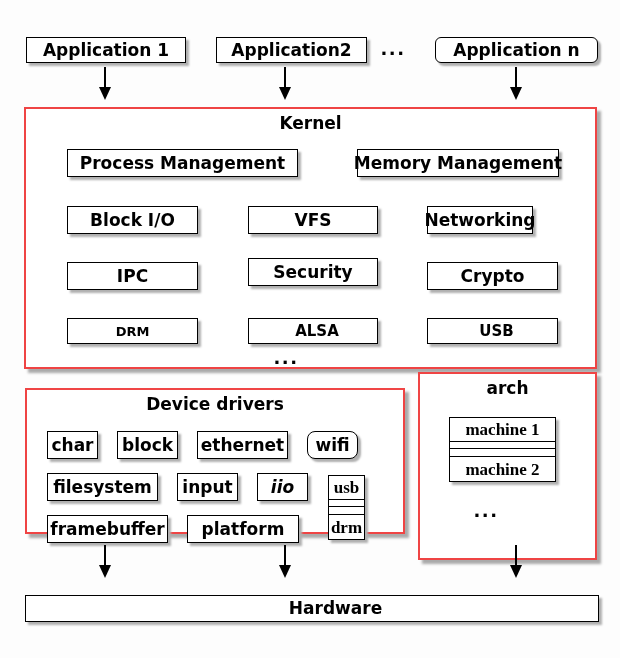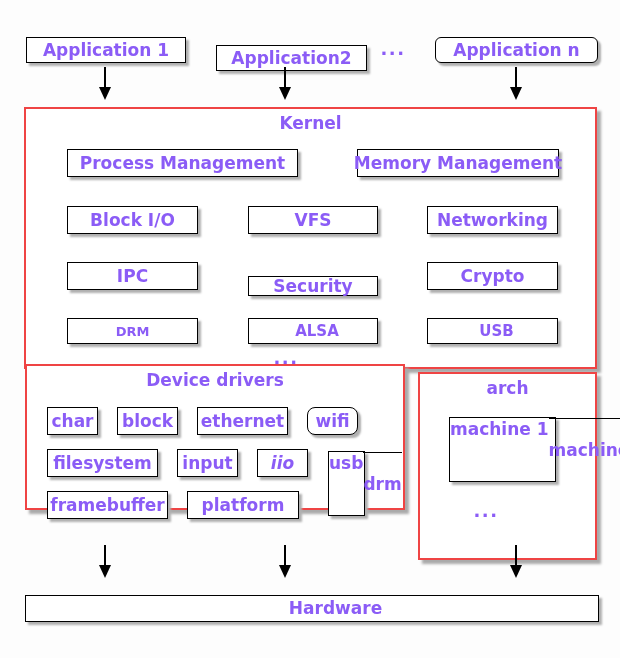--- a/index.html
+++ b/index.html
@@ -1,18 +1,18 @@
 <!DOCTYPE html>
 <html><head>
 <meta charset="utf-8">
 <style>
   html,body { margin:0; padding:0; background:#ffffff; }
   .canvas {
     position:relative; width:620px; height:658px; background:#fdfdfd;
-    font-family:"DejaVu Sans","Liberation Sans",sans-serif; color:#8b5cf6;
+    font-family:"DejaVu Sans","Liberation Sans",sans-serif; color:#000000;
     overflow:hidden;
   }
   
   .bx {
     position:absolute; box-sizing:border-box; background:#ffffff;
     border:1.4px solid #000; box-shadow:3px 3px 2px #b0b0b0;
     display:flex; align-items:center; justify-content:center;
     font-weight:bold; font-size:17px; white-space:nowrap; line-height:1;
   }
   .bx.small-bold { font-size:15px;padding-left:8px; }
@@ -23,21 +23,21 @@
     border:2px solid #ef4444; box-shadow:3.5px 3.5px 2.5px #aaaaaa;
   }
   .panel-title {
     position:absolute; top:4px; left:0; right:0; text-align:center;
     font-weight:bold; font-size:17px; line-height:1.2;
   }
   
   .stack {
     position:absolute; box-sizing:border-box; background:#ffffff;
     border:1.4px solid #000; box-shadow:3px 3px 2px #b0b0b0;
-    display:flex; flex-direction:row;
+    display:flex; flex-direction:column;font-family:Liberation Serif, serif;
   }
   .stack-cell {
     display:flex; align-items:center; justify-content:center;
     font-weight:bold; font-size:17px; line-height:1; white-space:nowrap;
   }
   .stack-cell.top { height:23px; }
   .stack-cell.bottom { flex:1; border-top:1.2px solid #000; }
   .stack-thin1 { height:6px; border-top:1.2px solid #000; }
   .stack-thin2 { height:7px; border-top:1.2px solid #000; }
   
@@ -56,21 +56,21 @@
     border-left:6px solid transparent; border-right:6px solid transparent;
     border-top:13px solid #000;
   }
 </style>
 </head>
 <body>
 
 <div class="canvas">
 
   <div class="bx" style="left:26px; top:37px; width:160px; height:26px;">Application 1</div>
-  <div class="bx" style="left:216px; top:37px; width:151px; height:26px;margin-top:8px;">Application2</div>
+  <div class="bx" style="left:216px; top:37px; width:151px; height:26px;">Application2</div>
   <div class="dots" style="left:378px; top:40px;">...</div>
   <div class="bx" style="left:435px; top:37px; width:163px; height:26px;border-radius:6px;">Application n</div>
 
   <div class="arrow" style="left:99px; top:67px; height:33px;">
     <div class="arrow-line"></div>
     <div class="arrow-head"></div>
   </div>
   <div class="arrow" style="left:279px; top:67px; height:33px;">
     <div class="arrow-line"></div>
     <div class="arrow-head"></div>
@@ -81,34 +81,34 @@
   </div>
 
   <div class="panel" style="left:24px; top:107px; width:573px; height:262px;">
     <div class="panel-title">Kernel</div>
 
     <div class="bx" style="left:41px; top:40px; width:231px; height:28px;">Process Management</div>
     <div class="bx" style="left:331px; top:40px; width:202px; height:28px;">Memory Management</div>
 
     <div class="bx" style="left:41px; top:97px; width:131px; height:28px;">Block I/O</div>
     <div class="bx" style="left:222px; top:97px; width:130px; height:28px;">VFS</div>
-    <div class="bx" style="left:401px; top:97px; width:131px; height:28px;">Networking</div>
+    <div class="bx" style="left:401px; top:97px; width:106px; height:28px;">Networking</div>
 
     <div class="bx" style="left:41px; top:153px; width:131px; height:28px;">IPC</div>
-    <div class="bx" style="left:222px; top:167px; width:130px; height:20px;">Security</div>
+    <div class="bx" style="left:222px; top:149px; width:130px; height:28px;">Security</div>
     <div class="bx" style="left:401px; top:153px; width:131px; height:28px;">Crypto</div>
 
     <div class="bx tiny-bold" style="left:41px; top:209px; width:131px; height:26px;">DRM</div>
     <div class="bx small-bold" style="left:222px; top:209px; width:130px; height:26px;">ALSA</div>
     <div class="bx small-bold" style="left:401px; top:209px; width:131px; height:26px;">USB</div>
 
     <div class="dots" style="left:245px; top:240px;">...</div>
   </div>
 
-  <div class="panel" style="left:25px; top:364px; width:380px; height:146px;">
+  <div class="panel" style="left:25px; top:388px; width:380px; height:146px;">
     <div class="panel-title">Device drivers</div>
 
     <div class="bx" style="left:20px; top:41px; width:51px; height:28px;">char</div>
     <div class="bx" style="left:90px; top:41px; width:61px; height:28px;">block</div>
     <div class="bx" style="left:170px; top:41px; width:91px; height:28px;">ethernet</div>
     <div class="bx" style="left:280px; top:41px; width:51px; height:28px;border-radius:8px;">wifi</div>
 
     <div class="bx" style="left:20px; top:83px; width:111px; height:28px;">filesystem</div>
     <div class="bx" style="left:150px; top:83px; width:61px; height:28px;">input</div>
     <div class="bx" style="left:230px; top:83px; width:51px; height:28px;font-style:italic;">iio</div>

